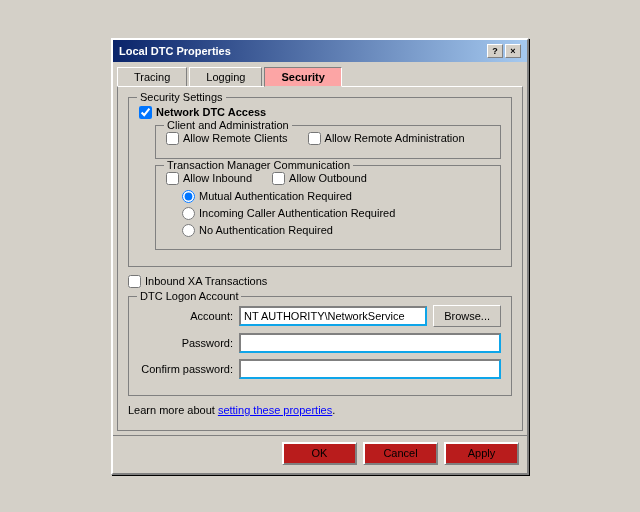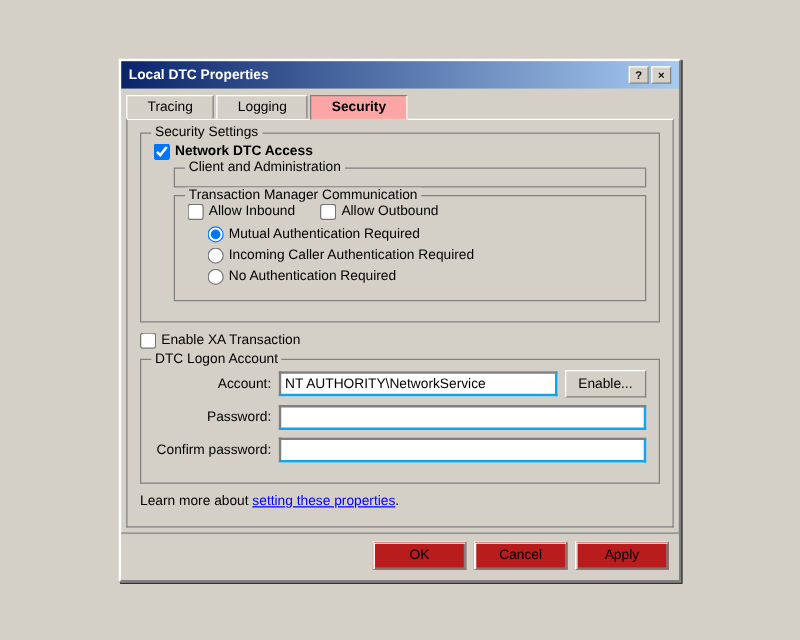--- a/index.html
+++ b/index.html
@@ -8,21 +8,21 @@
       font-size: 11px;
       background: #d4d0c8;
       display: flex;
       align-items: center;
       justify-content: center;
       width: 640px;
       height: 512px;
       overflow: hidden;
     }
     .window {
-      width: 450px;
+      width: 418px;
       background: #d4d0c8;
       border: 2px solid #ffffff;
       border-right-color: #808080;
       border-bottom-color: #808080;
       box-shadow: 1px 1px 0 #000;
       position: relative;
     }
     .title-bar {
       background: linear-gradient(to right, #0a246a, #a6caf0);
       color: white;
@@ -242,20 +242,30 @@
     <div class="group-box">
       <span class="group-box-label">Security Settings</span>
 
       <div class="network-dtc-row">
         <input type="checkbox" checked="" style="">
         <label>Network DTC Access</label>
       </div>
 
       <div class="sub-group indent">
         <span class="sub-group-label">Client and Administration</span>
+        <div class="two-col">
+          <div class="checkbox-row">
+            <input type="checkbox" style="">
+            <label>Allow Remote Clients</label>
+          </div>
+          <div class="checkbox-row">
+            <input type="checkbox" style="">
+            <label>Allow Remote Administration</label>
+          </div>
+        </div>
       </div>
 
       <div class="sub-group indent">
         <span class="sub-group-label">Transaction Manager Communication</span>
         <div class="two-col">
           <div class="checkbox-row">
             <input type="checkbox" style="">
             <label>Allow Inbound</label>
           </div>
           <div class="checkbox-row">
@@ -274,30 +284,30 @@
         <div class="radio-row indent">
           <input type="radio" name="auth" style="">
           <label>No Authentication Required</label>
         </div>
       </div>
 
     </div>
 
     <div class="checkbox-row" style="margin-bottom:8px;">
       <input type="checkbox" style="">
-      <label>Enable XA Transaction</label>
+      <label>Inbound XA Transactions</label>
     </div>
 
     <div class="group-box">
       <span class="group-box-label">DTC Logon Account</span>
 
       <div class="form-row">
         <span class="form-label">Account:</span>
         <input type="text" class="form-input" value="NT AUTHORITY\NetworkService" style="">
-        <button class="browse-btn">Enable...</button>
+        <button class="browse-btn">Browse...</button>
       </div>
       <div class="form-row">
         <span class="form-label">Password:</span>
         <input type="password" class="form-input" style="">
       </div>
       <div class="form-row">
         <span class="form-label">Confirm password:</span>
         <input type="password" class="form-input" style="">
       </div>
     </div>

